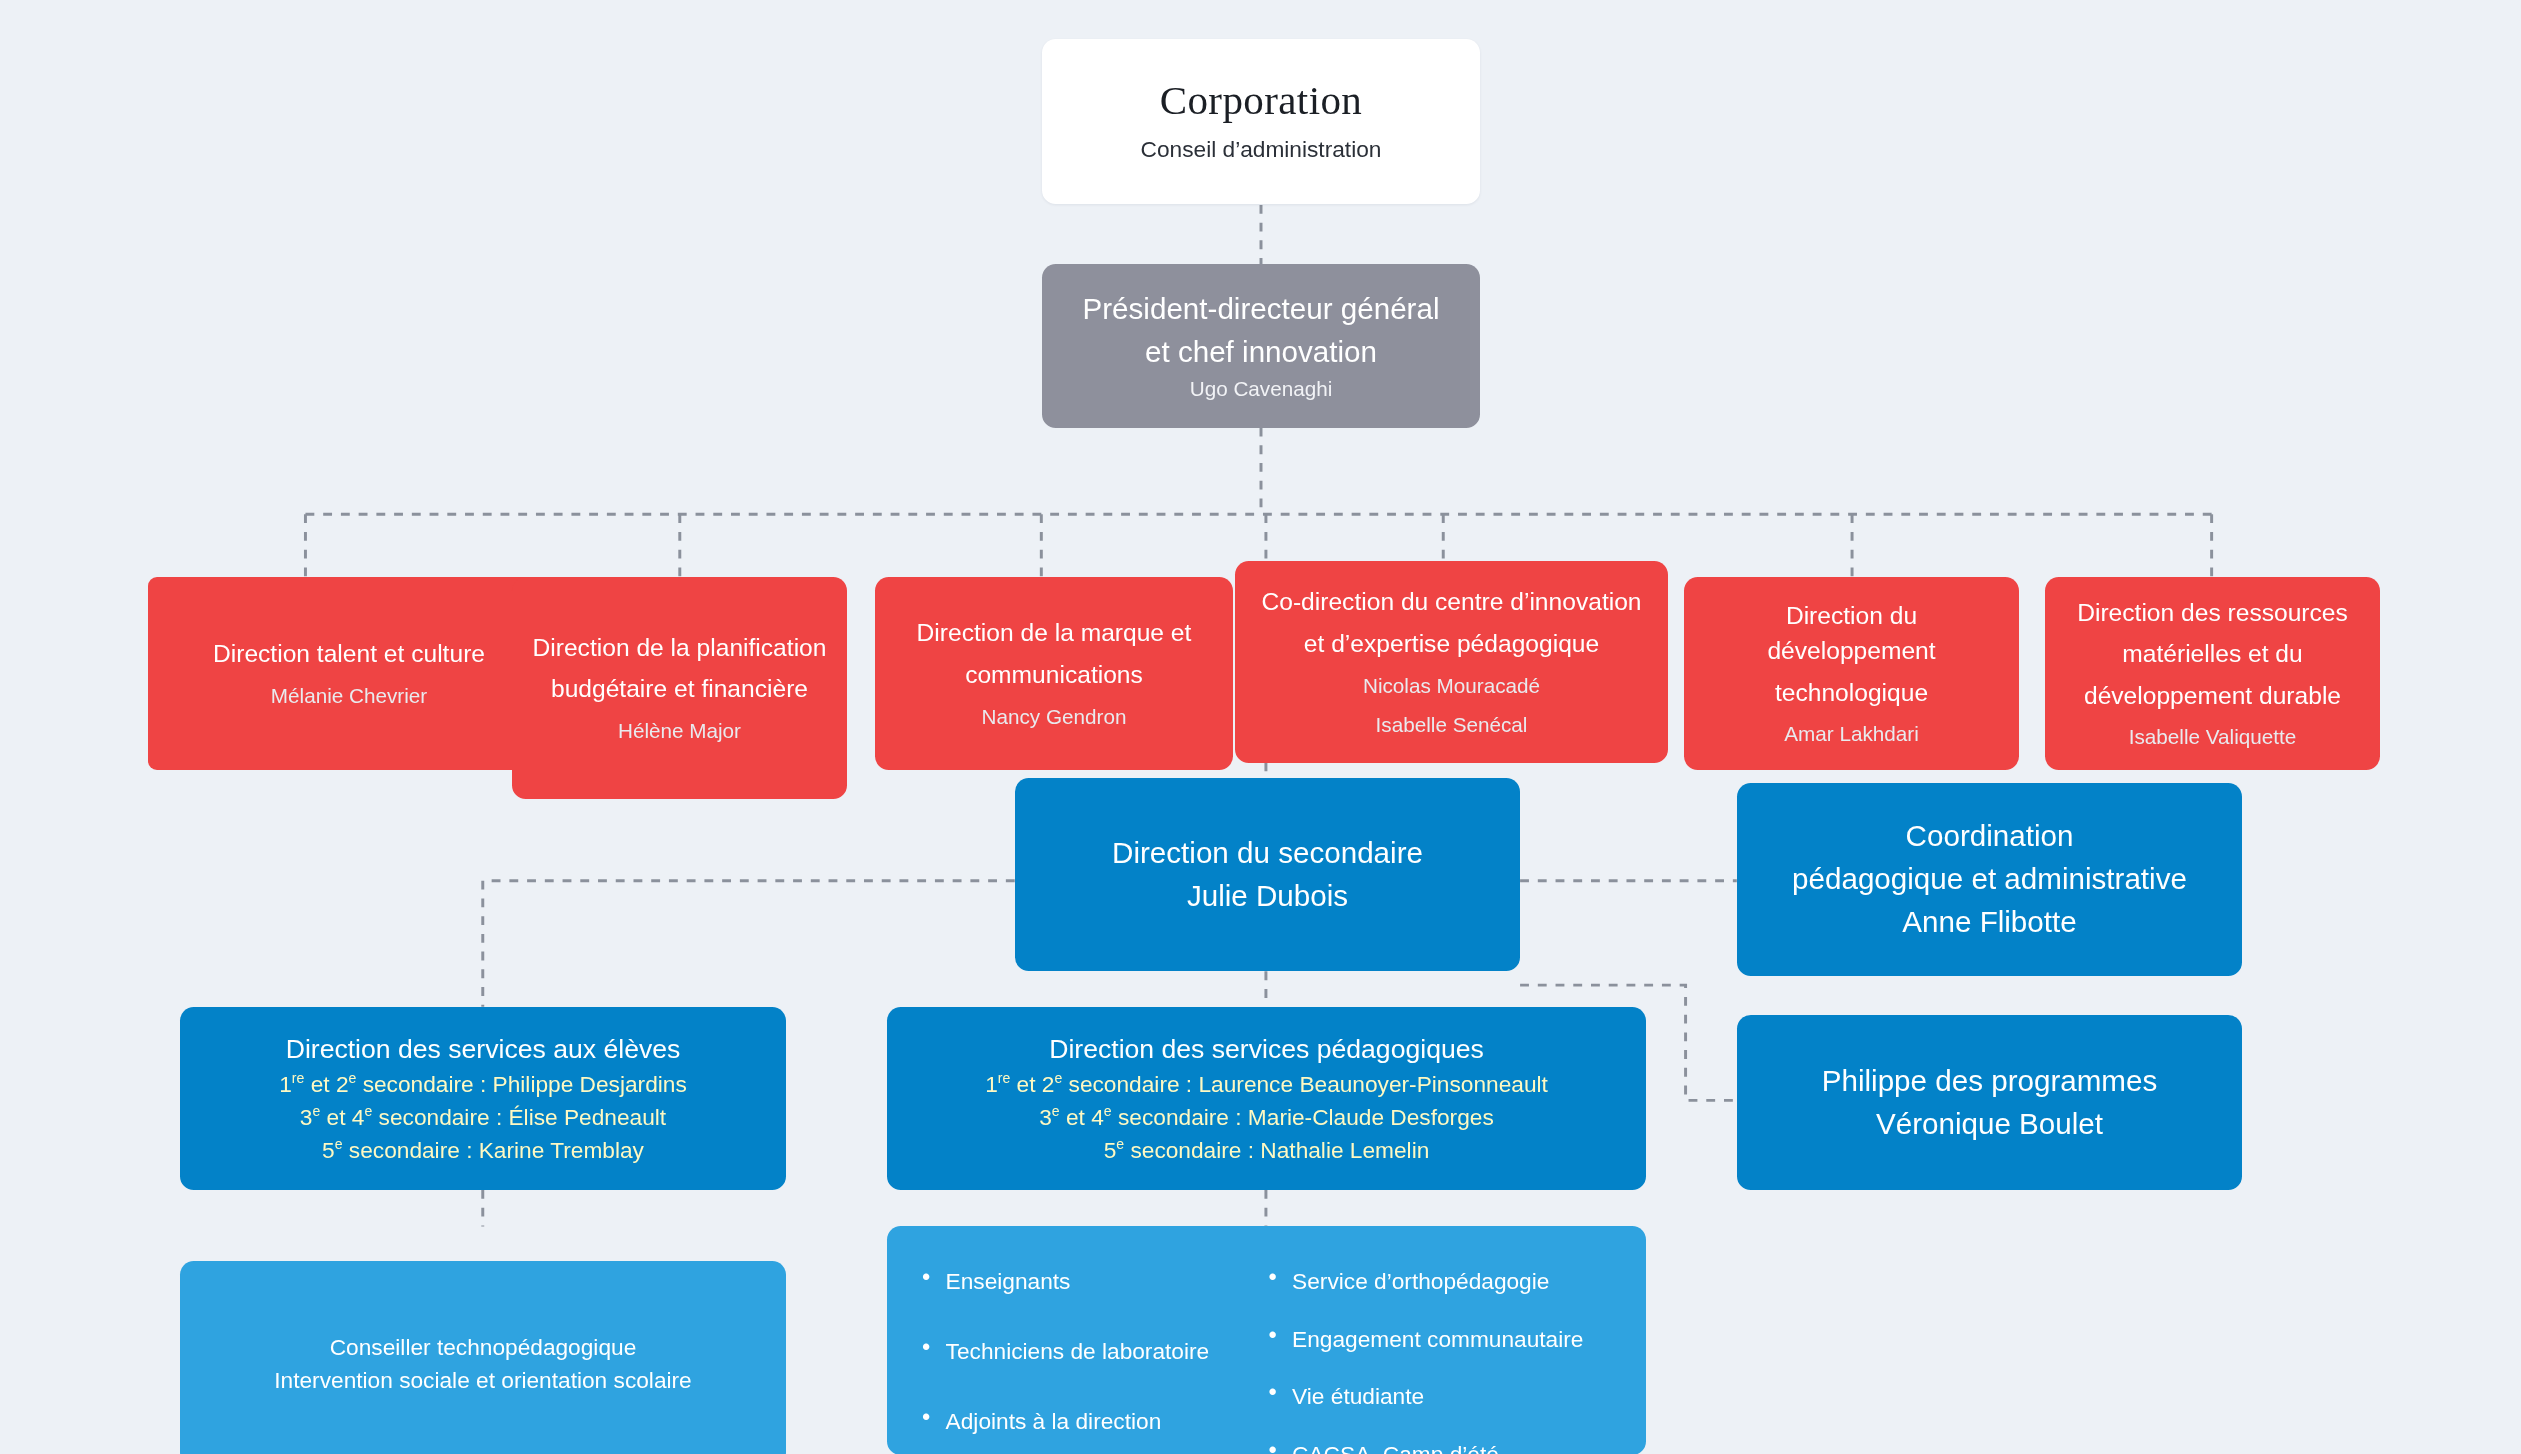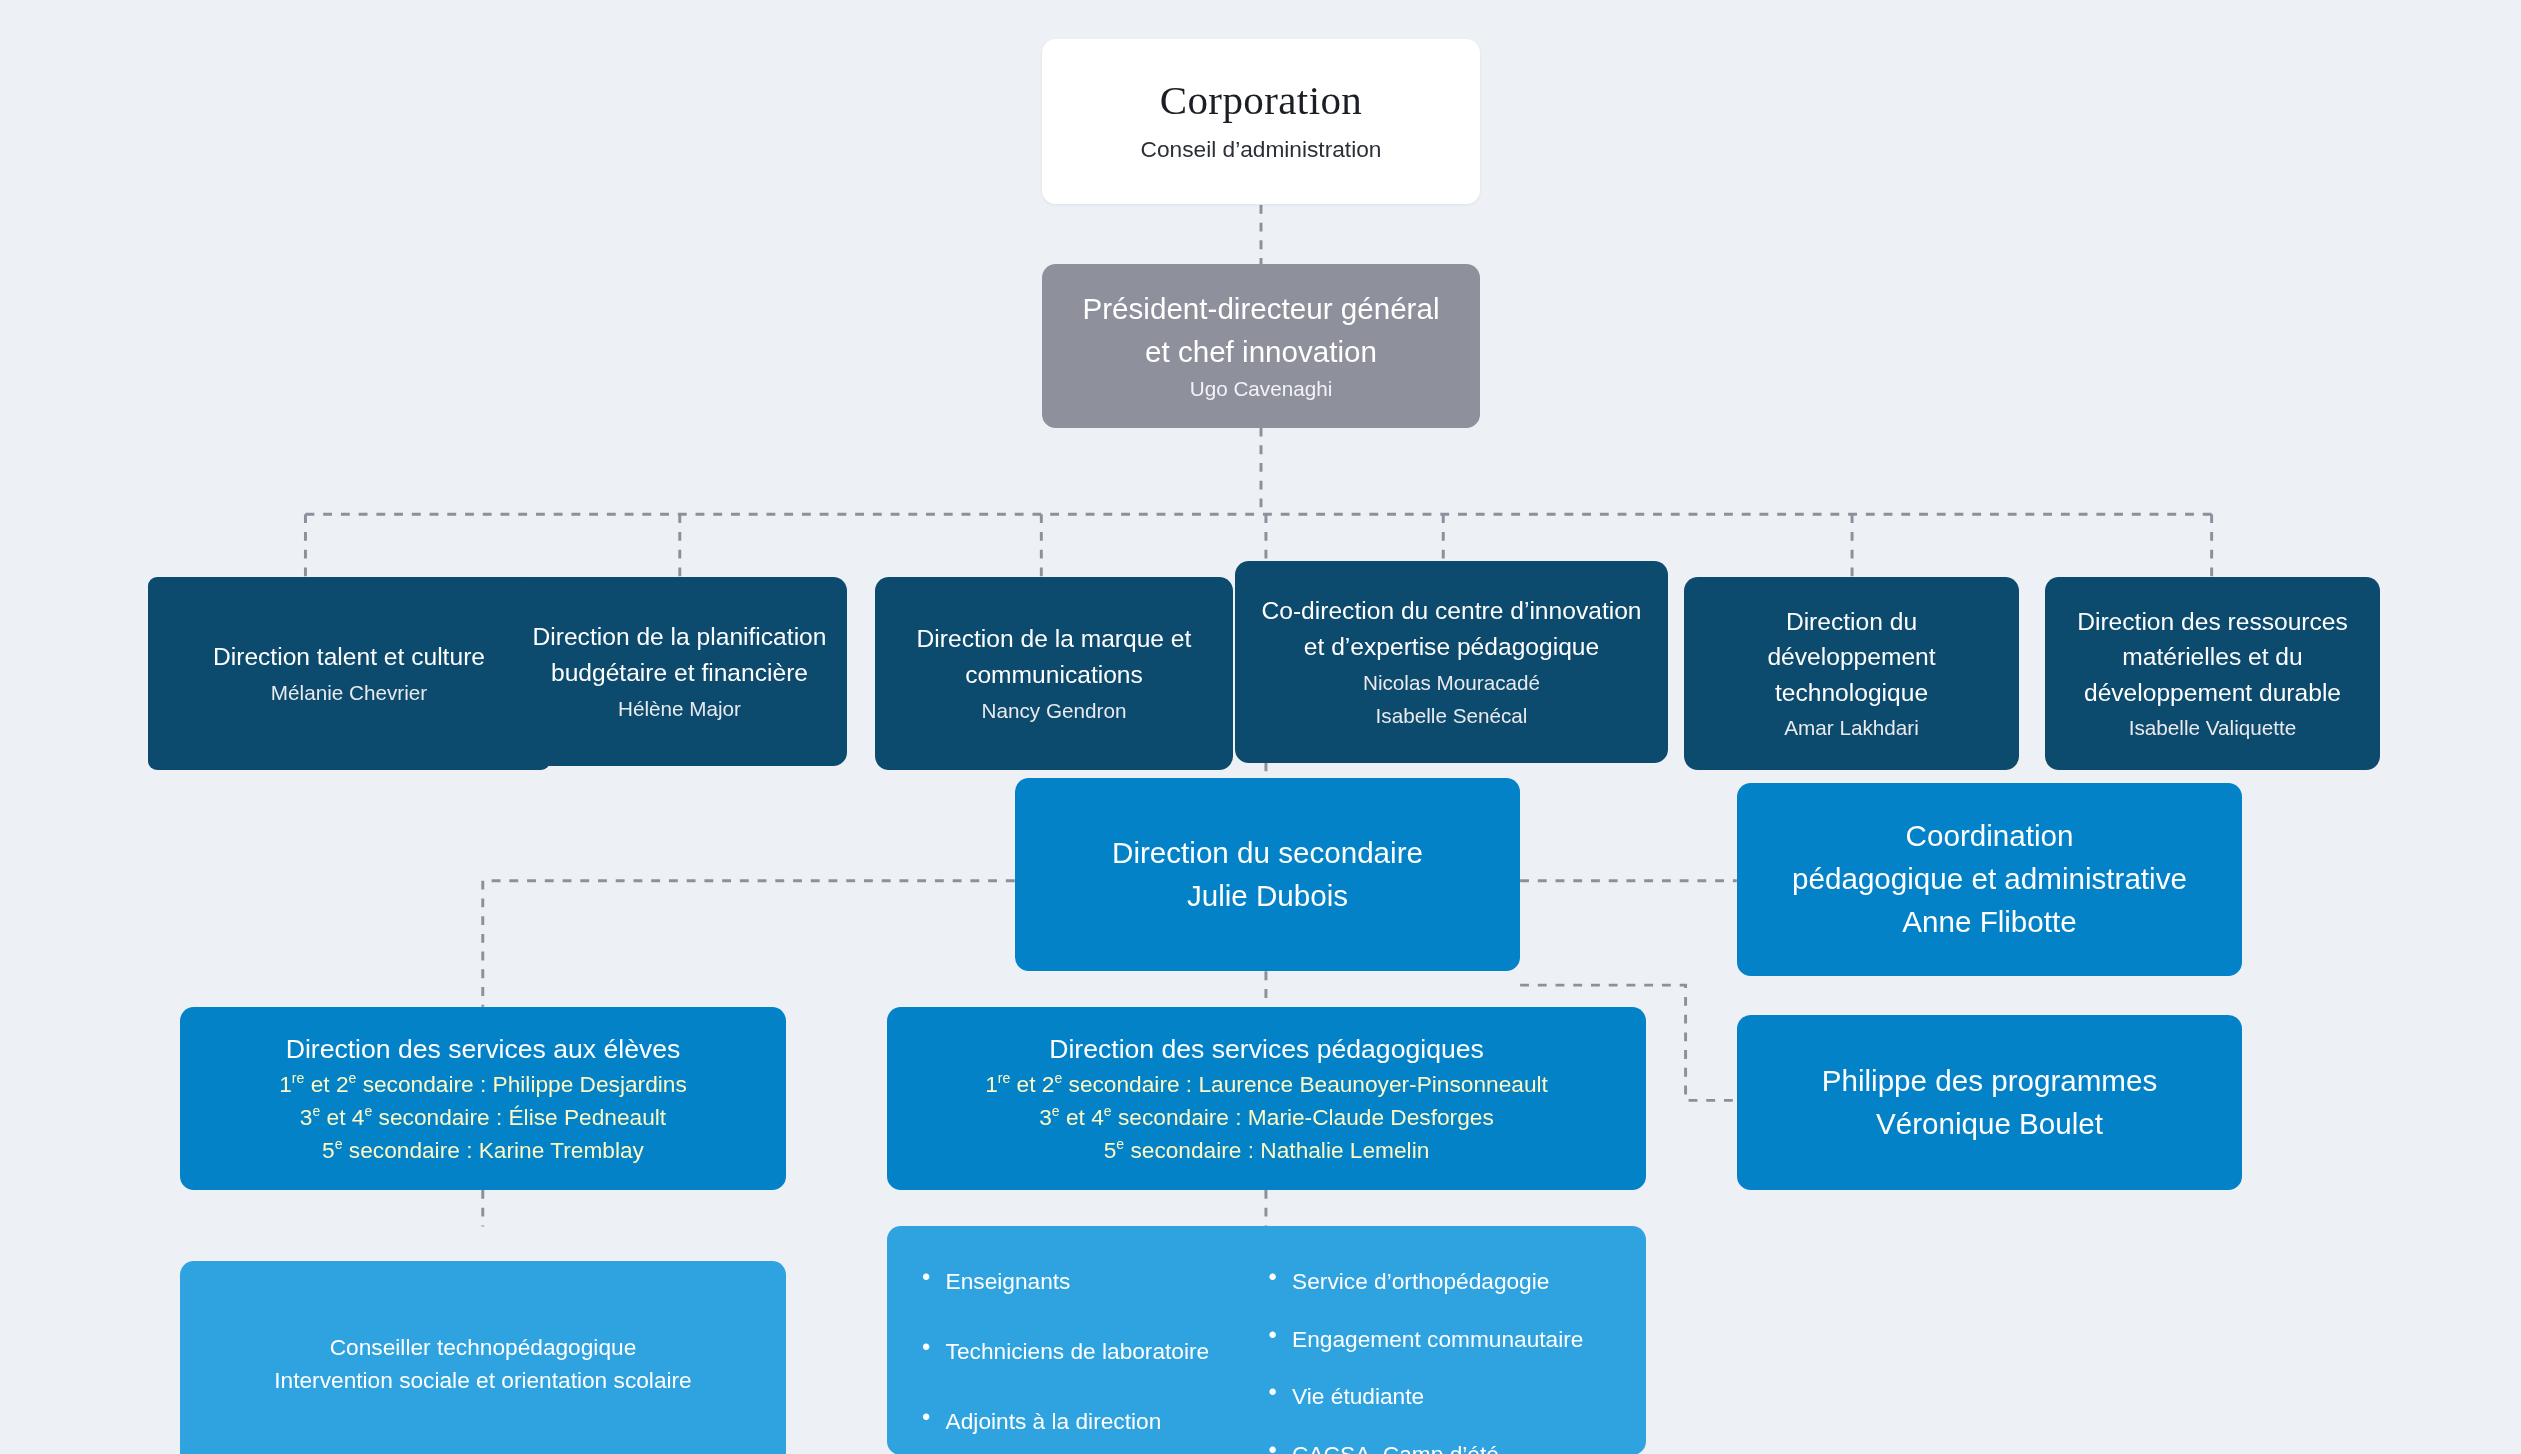--- a/index.html
+++ b/index.html
@@ -49,21 +49,21 @@
     color: #2b3038;
     margin-top: 9.9px;
   }
 
   
   .n-gray { background: #8e909c; }
   .n-gray .title { font-size: 29.6px; color: #ffffff; }
   .n-gray .person { font-size: 20.7px; color: #f2f3f6; margin-top: 0; }
 
   
-  .n-dark { background: #0c4a6e; }
+  .n-dark { background: #ef4444; gap: 6px; }
   .n-dark .title { font-size: 24.6px; color: #ffffff; }
   .n-dark .person { font-size: 20.7px; color: #e9eaee; margin-top: 3px; }
 
   
   .n-blue { background: #0382c8; }
   .n-blue .title { font-size: 29.6px; color: #ffffff; }
   .n-blue .person { font-size: 29.6px; color: #ffffff; }
   .n-blue .sub { font-size: 22.7px; color: #fef9c3; }
 
   .n-blue-sm .title { font-size: 26.6px; }
@@ -142,21 +142,21 @@
     <div class="title">Président-directeur général</div>
     <div class="title">et chef innovation</div>
     <div class="person">Ugo Cavenaghi</div>
   </div>
 
   <div class="node n-dark" style="left:148px; top:577px; width:402px; height:193px;border-radius:9px;">
     <div class="title">Direction talent et culture</div>
     <div class="person">Mélanie Chevrier</div>
   </div>
 
-  <div class="node n-dark" style="left:512px; top:577px; width:335px; height:189px;">
+  <div class="node n-dark" style="left:512px; top:577px; width:335px; height:222px;">
     <div class="title">Direction de la planification</div>
     <div class="title">budgétaire et financière</div>
     <div class="person">Hélène Major</div>
   </div>
 
   <div class="node n-dark" style="left:875px; top:577px; width:358px; height:193px;">
     <div class="title">Direction de la marque et</div>
     <div class="title">communications</div>
     <div class="person">Nancy Gendron</div>
   </div>

